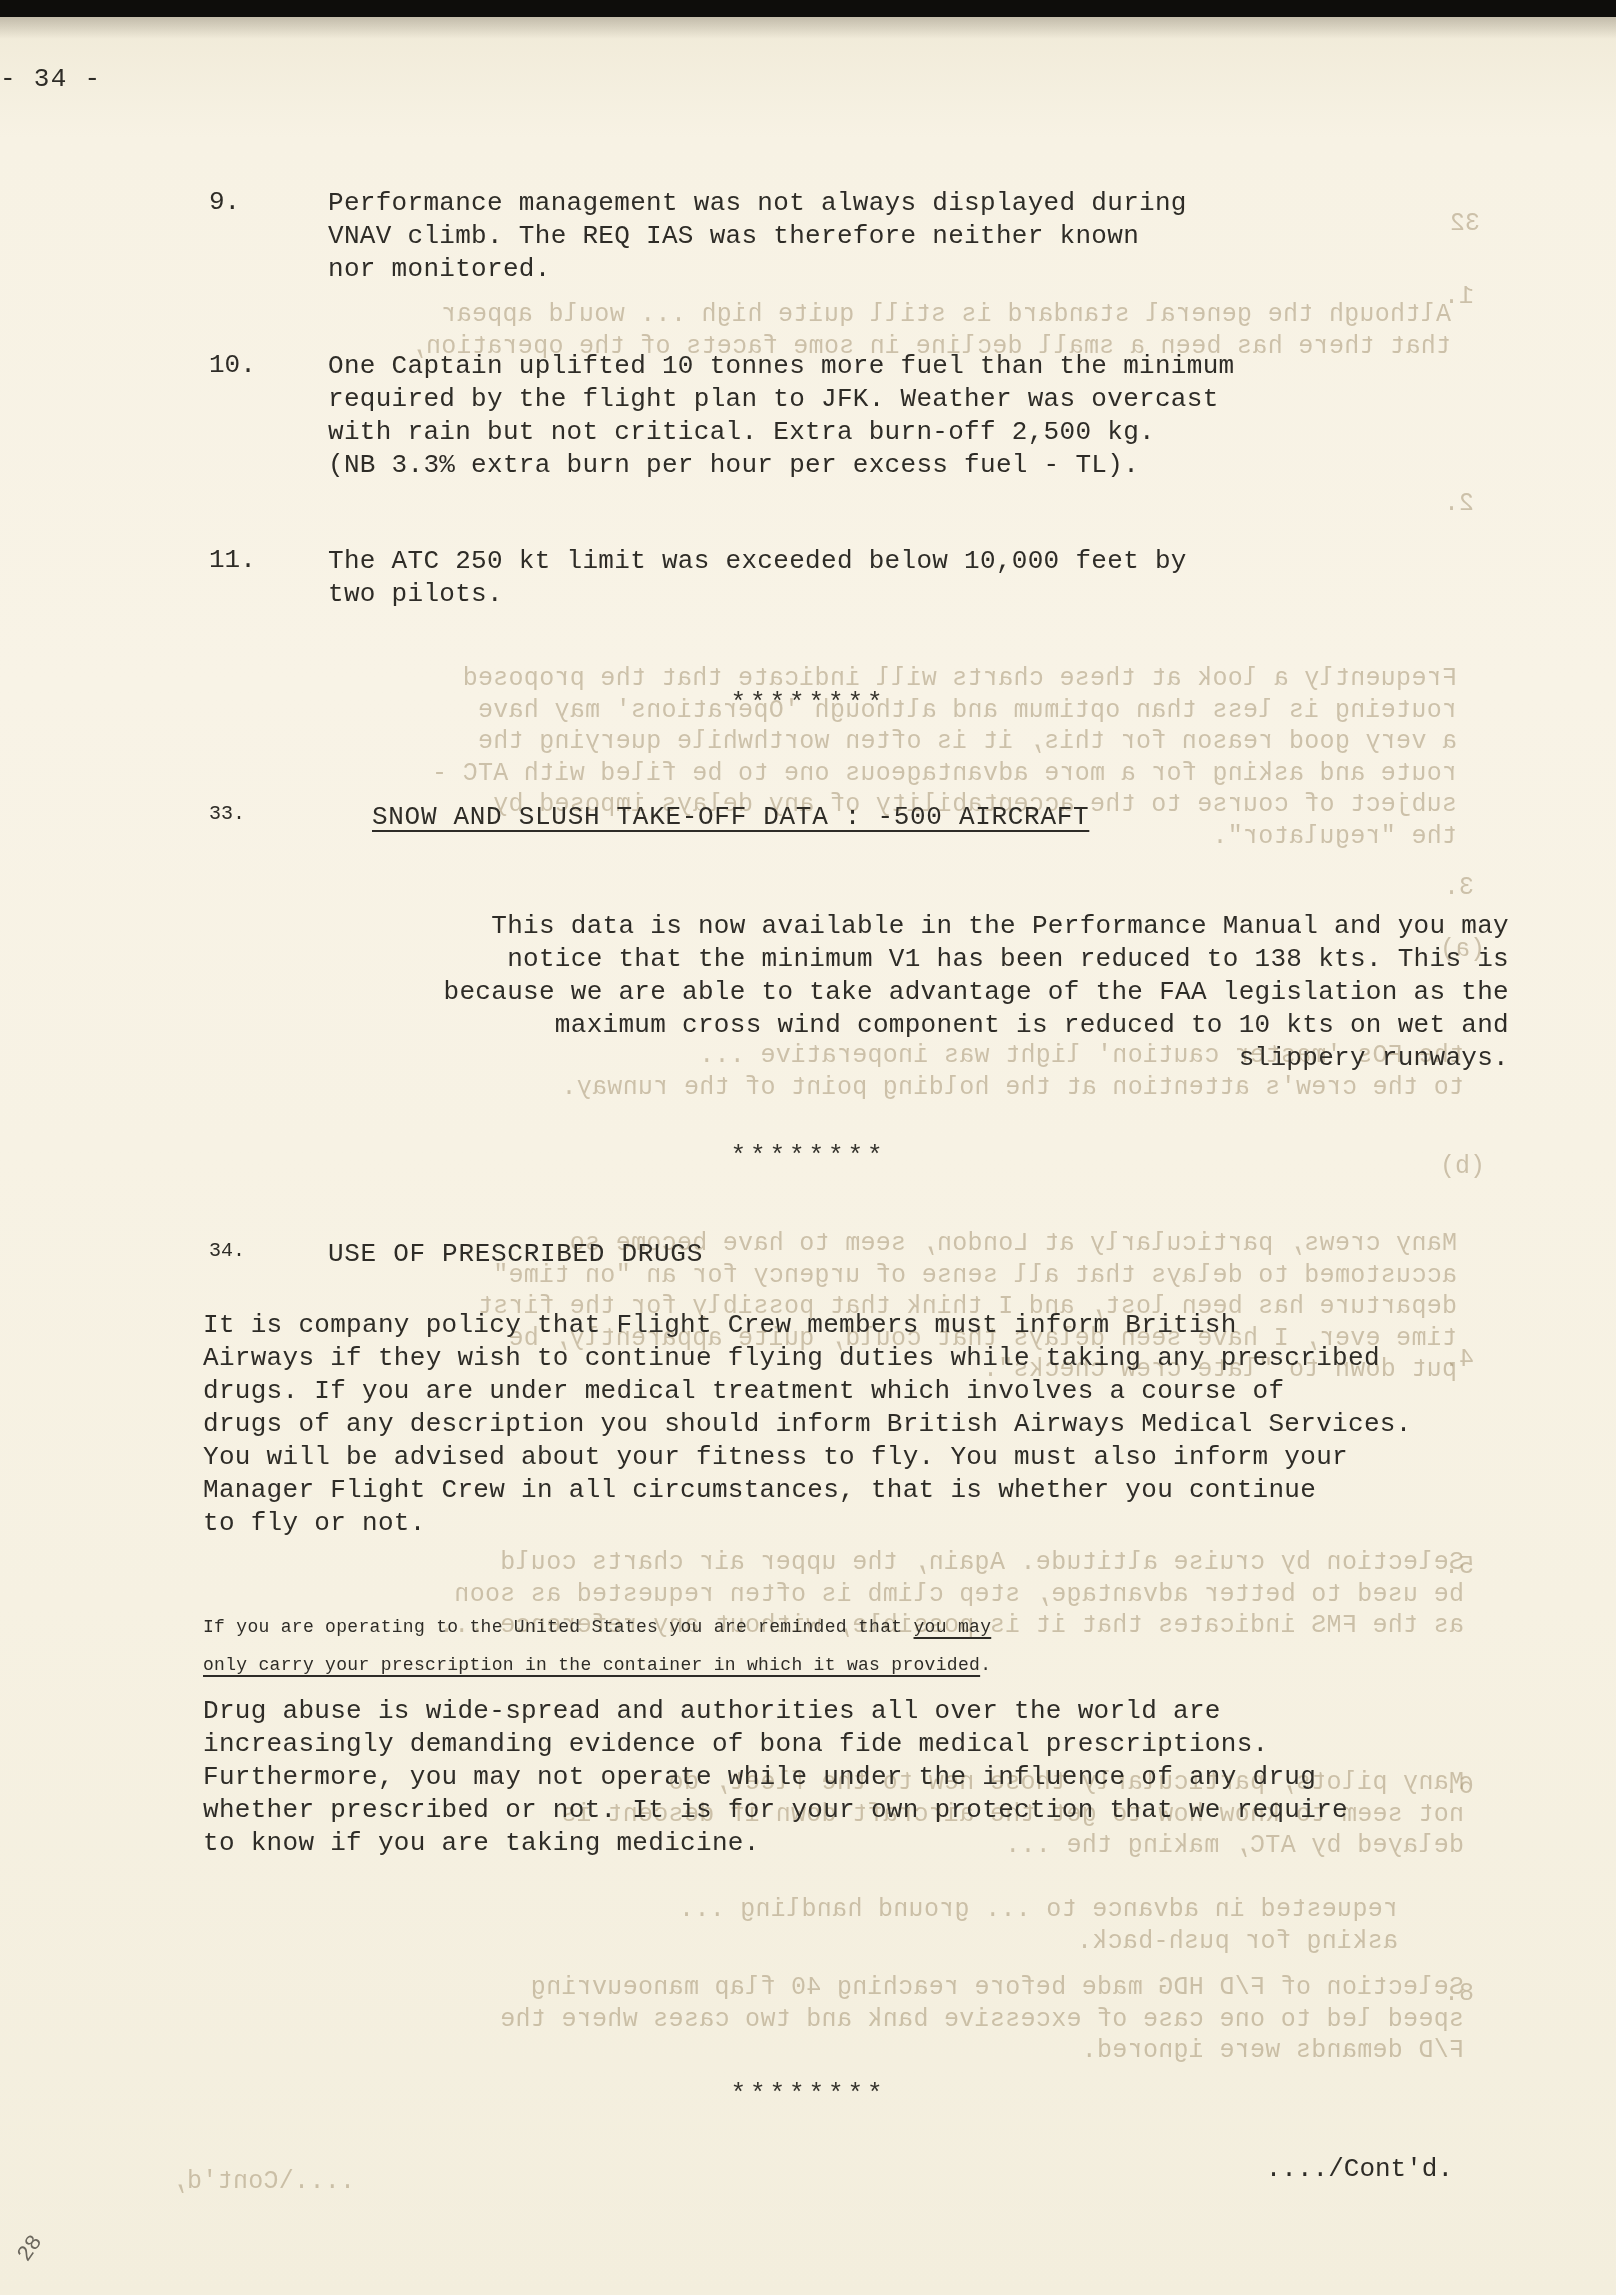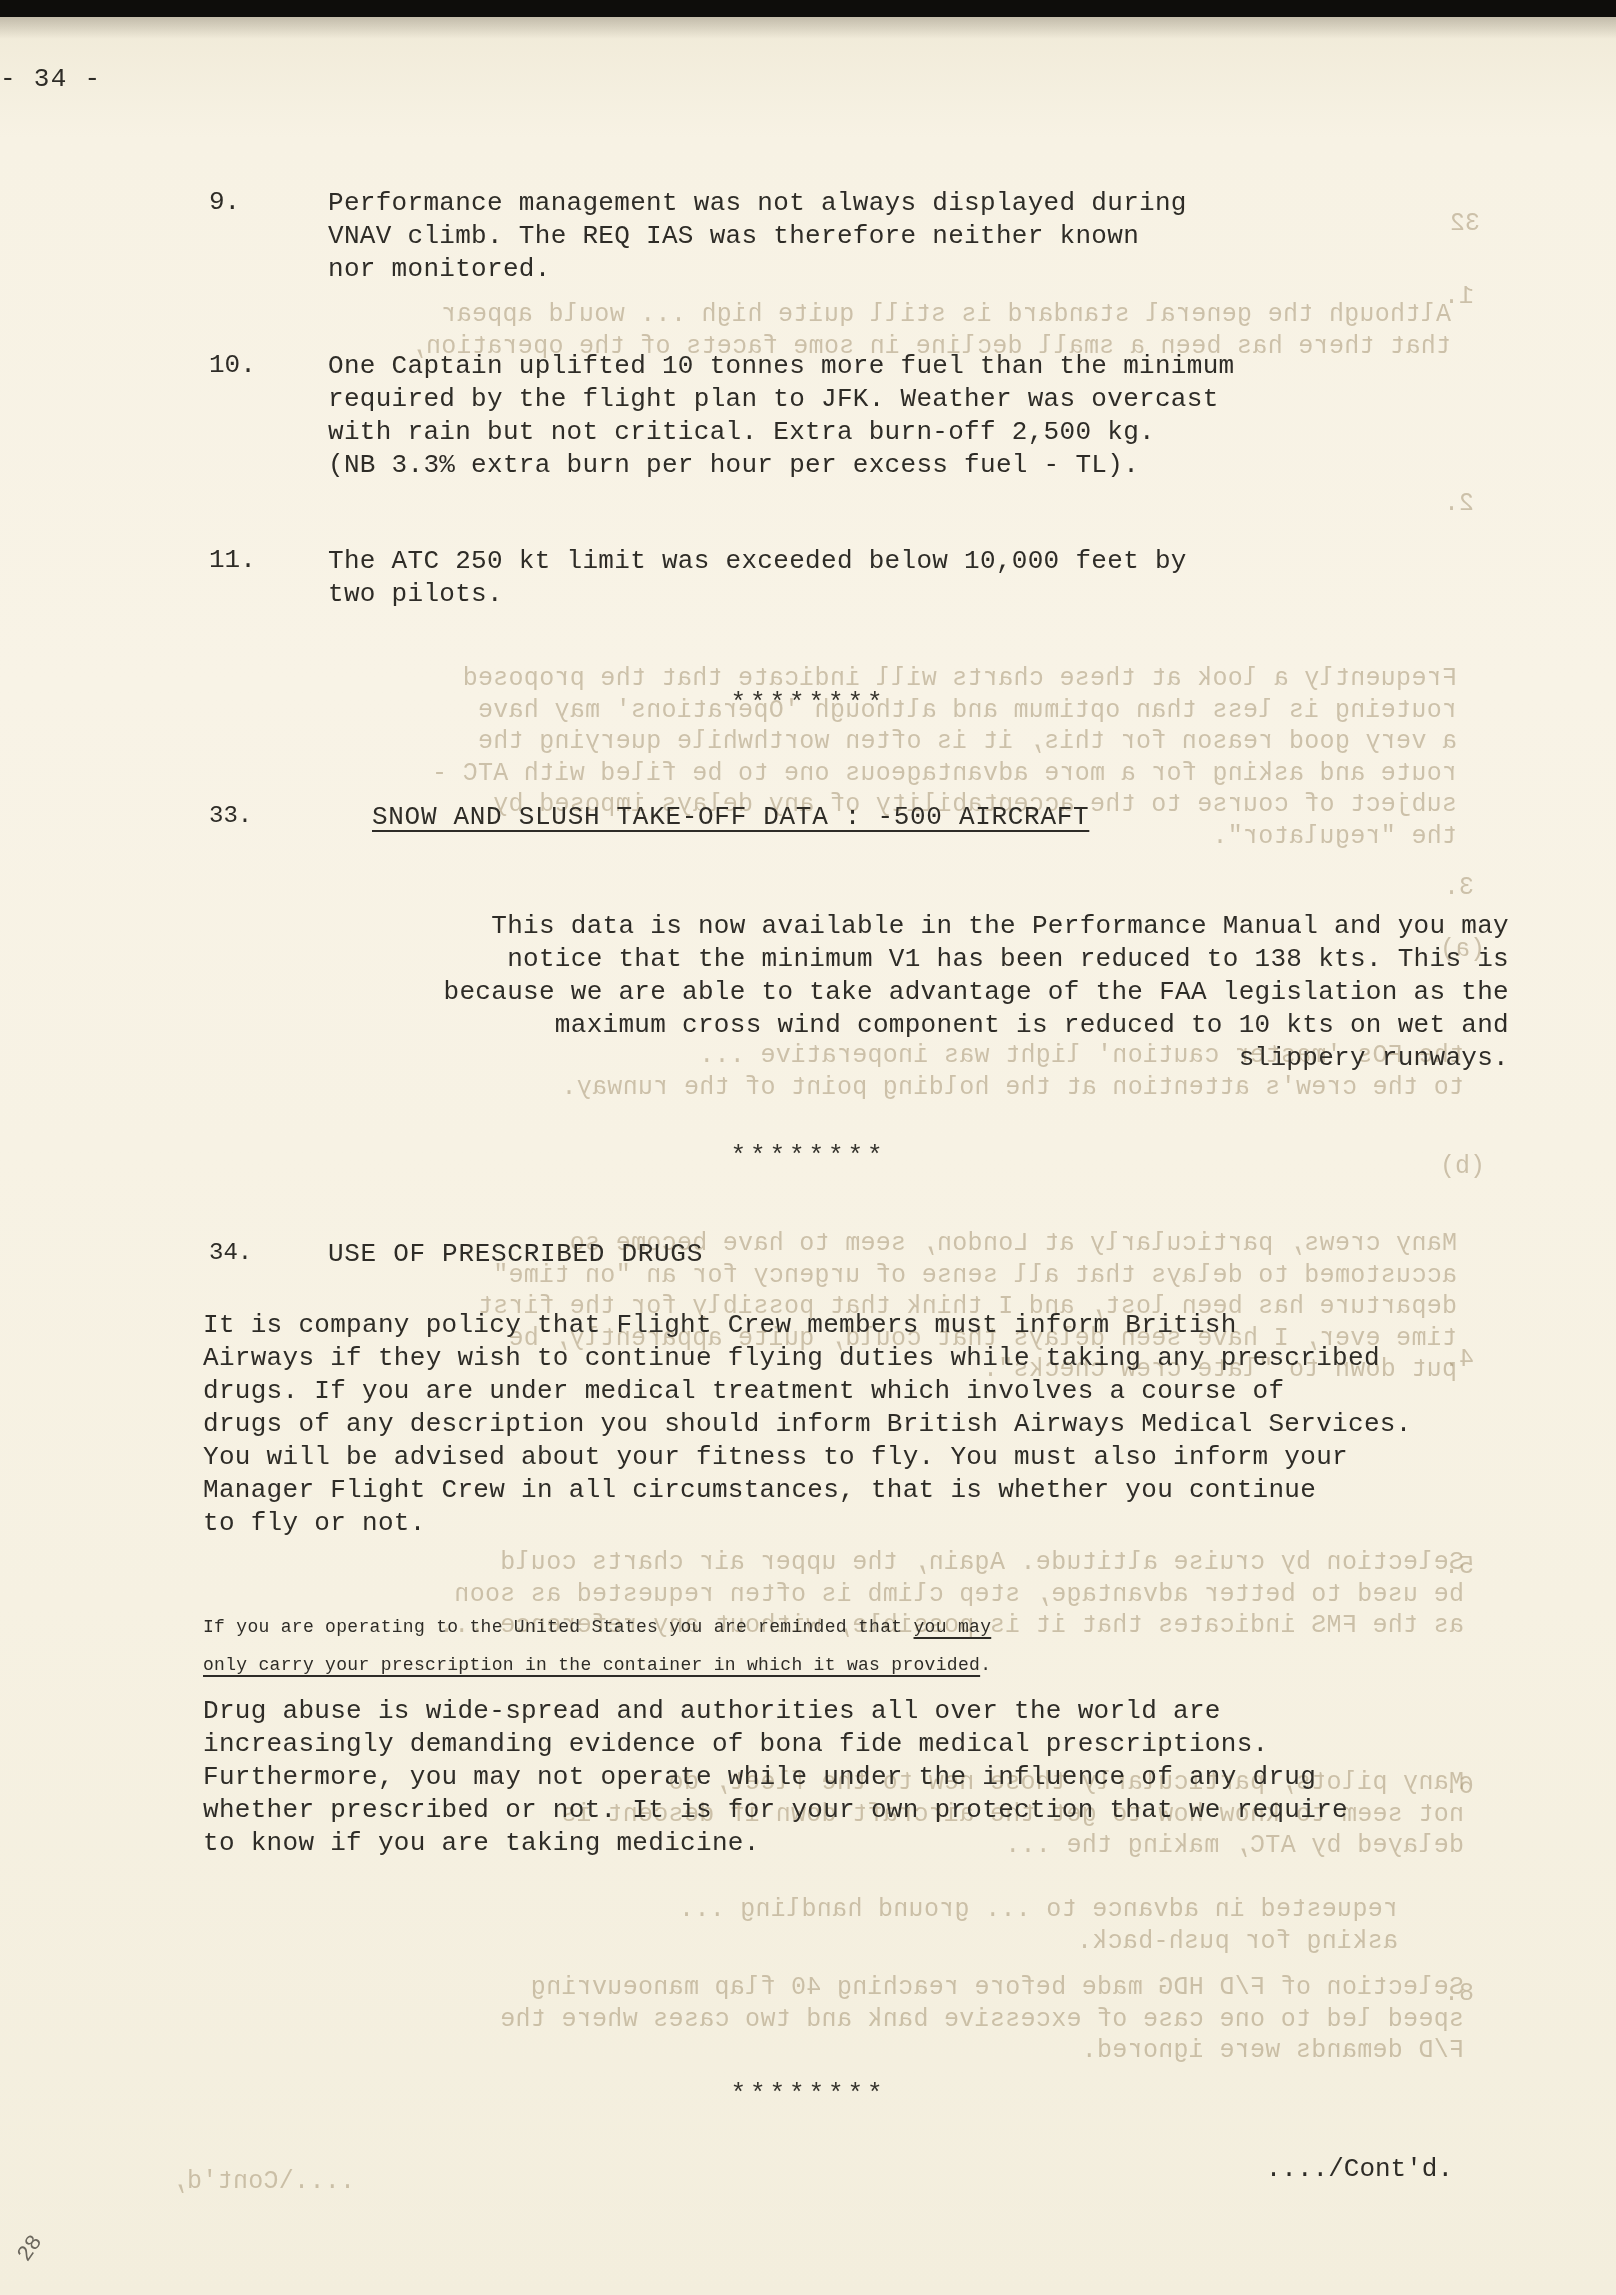--- a/index.html
+++ b/index.html
@@ -15,21 +15,21 @@
   .scan-edge-top{position:absolute;top:0;left:0;width:100%;height:17px;background:#0e0d0b;}
   .scan-shadow{position:absolute;top:17px;left:0;width:100%;height:22px;
     background:linear-gradient(180deg,rgba(60,50,35,.25),rgba(60,50,35,0));}
   .txt{white-space:pre-line;font-size:26px;line-height:33px;letter-spacing:0.3px;}
   .page-number{position:absolute;top:64px;left:0;width:100%;text-align:left;font-size:26px;letter-spacing:1.3px;}
   .item{position:absolute;left:0;width:100%;}
   .item .num{position:absolute;left:209px;top:0;font-size:26px;}
   .item .body{position:absolute;left:328px;top:0;width:1037px;}
   .sep{position:absolute;left:0;width:100%;text-align:center;font-size:26px;letter-spacing:3.9px;color:#35332d;}
   .sec-head{position:absolute;left:0;width:100%;}
-  .sec-head .num{position:absolute;left:209px;top:0;font-size:24px;}
+  .sec-head .num{position:absolute;left:209px;top:0;font-size:20px;}
   .sec-head .title{position:absolute;left:328px;top:0;font-size:26px;letter-spacing:0.7px;}
   .underlined{text-decoration:underline;text-underline-offset:5.9px;text-decoration-thickness:1.6px;margin-left:44px;}
   .para{position:absolute;left:203px;width:1306px;}
   .rem-line{font-size:18px;line-height:38px;letter-spacing:0.3px;}
   .u{text-decoration:underline;text-underline-offset:5.2px;text-decoration-thickness:1.6px;}
   .contd{position:absolute;right:164px;text-align:left;font-size:26px;}
   
   .ghost{position:absolute;transform:scaleX(-1);color:#a2906f;opacity:.5;
     filter:blur(0.6px);font-size:25px;line-height:31.5px;white-space:pre-line;letter-spacing:0.3px;}
   .ghost-marker{position:absolute;transform:scaleX(-1);color:#a2906f;opacity:.5;

